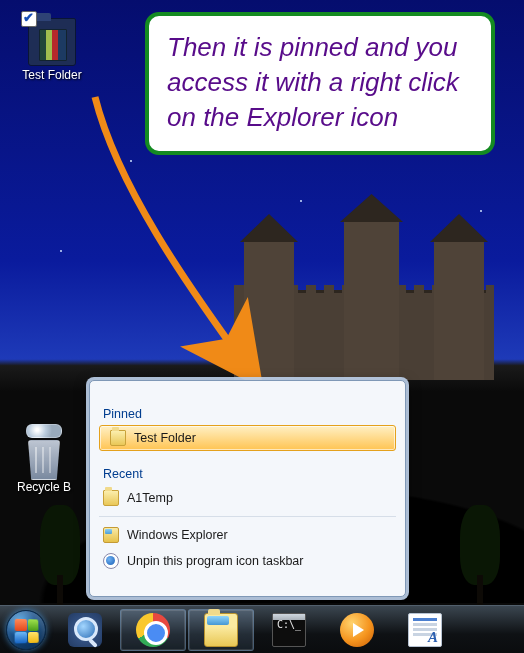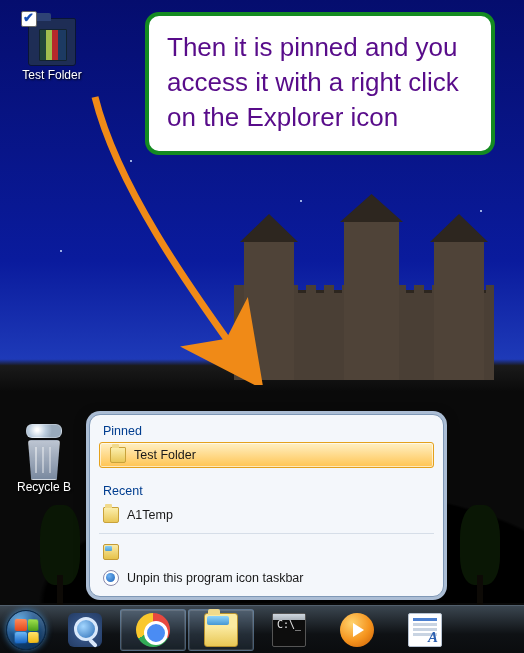--- a/index.html
+++ b/index.html
@@ -52,34 +52,34 @@
   .bin-body{position:absolute;bottom:0;left:6px;right:6px;height:40px;background:linear-gradient(180deg,rgba(220,230,245,.85),rgba(160,180,210,.75));border-radius:3px 3px 5px 5px;border:1px solid rgba(255,255,255,.35);clip-path:polygon(0 0,100% 0,90% 100%,10% 100%);}
   .bin-body::before{content:"";position:absolute;top:6px;bottom:6px;left:6px;width:2px;background:rgba(255,255,255,.45);box-shadow:7px 0 rgba(255,255,255,.4),14px 0 rgba(255,255,255,.35);}
   .bin-trash{position:absolute;top:-6px;left:4px;right:4px;height:14px;background:radial-gradient(circle at 30% 40%,#fff 5%,#bcd 35%,#9ab 60%);border:1px solid rgba(255,255,255,.3);border-radius:6px;}
 
   
   .callout {
     position:absolute; top:12px; left:145px; width:350px;
     background:#fff; border:4px solid #148b21; border-radius:14px;
     padding:14px 18px 16px;
   }
-  .callout-text{ color:#580c8a; font-size:26px; line-height:1.35; font-family: Arial, sans-serif;}
+  .callout-text{ color:#580c8a; font-size:26px; line-height:1.35; font-family: Arial, sans-serif; font-style: italic;}
 
   
   .arrow{
     position:absolute; top:95px; left:77px; width:190px; height:290px; pointer-events:none;
   }
 
   
   .jumplist{
-    position:absolute; left:89px; bottom:56px; width:355px;
+    position:absolute; left:89px; bottom:56px; width:317px;
     background:#f4f7fb;
-    border:1px solid #7f98b6; border-radius:11px;
+    border:1px solid #7f98b6; border-radius:5px;
     box-shadow:0 0 0 3px rgba(190,210,235,.9), 0 4px 14px rgba(0,0,0,.5);
-    padding:5px 3px;
+    padding:22px 3px;
     font-size:12.5px; color:#1a1a1a;
   }
   .jl-section-header{ color:#003d8f; font-size:12.5px; padding:4px 10px 4px 10px;}
   .jl-item{ display:flex; align-items:center; gap:8px; height:26px; padding:0 10px; border-radius:2px;}
   .jl-item.highlight{
     margin:0 6px;
     background:linear-gradient(#fff0c4,#ffc452);
     border:1px solid #e4a11c; border-radius:3px;
     box-shadow: inset 0 0 0 1px rgba(255,255,255,.6);
   }
@@ -207,20 +207,21 @@
     <span>Test Folder</span>
   </div>
   <div class="jl-section-header" style="margin-top:12px">Recent</div>
   <div class="jl-item">
     <div class="jl-icon ic-folder"></div>
     <span>A1Temp</span>
   </div>
   <div class="jl-sep"></div>
   <div class="jl-item">
     <div class="jl-icon ic-explorer"></div>
+    <span>Windows Explorer</span>
   </div>
   <div class="jl-item">
     <div class="jl-icon ic-pin"></div>
     <span>Unpin this program icon taskbar</span>
   </div>
 </div>
 
 <div class="taskbar">
   <div class="start-orb">
     <div class="orb">

